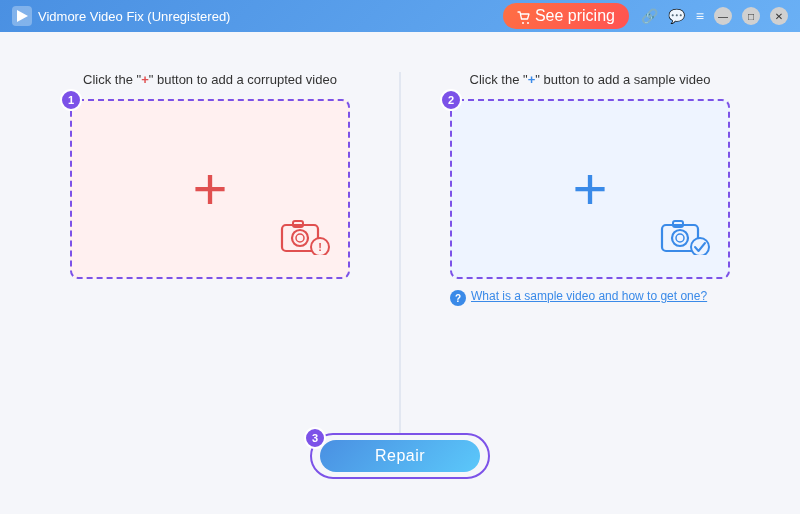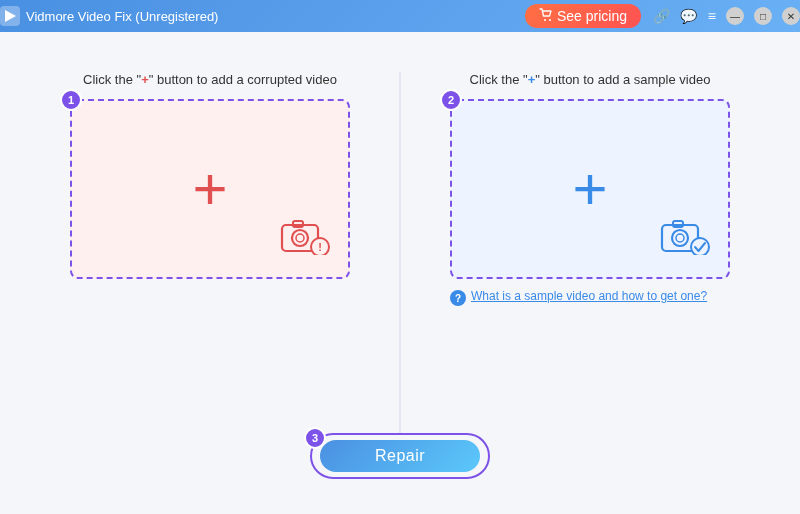--- a/index.html
+++ b/index.html
@@ -12,44 +12,44 @@
       user-select: none;
     }
 
     
     #title-bar {
       width: 800px;
       height: 32px;
       background: linear-gradient(135deg, #4a90e2 0%, #6ab0f5 100%);
       display: flex;
       align-items: center;
-      padding: 0 0;
+      padding: 0 12px;
       position: relative;
     }
     #title-bar-logo {
       width: 20px;
       height: 20px;
       margin-right: 6px;
     }
     #title-bar-title {
       font-size: 13px;
       color: white;
       font-weight: 400;
       flex: 1;
     }
     #see-pricing-btn {
       background: linear-gradient(135deg, #ff7043, #ff5252);
       color: white;
       border: none;
       border-radius: 14px;
       padding: 4px 14px;
-      font-size: 14px;
-      cursor: pointer;
-      display: flex;
-      align-items: flex-start;
+      font-size: 16px;
+      cursor: pointer;
+      display: flex;
+      align-items: flex-end;
       gap: 4px;
     }
     #title-bar-actions {
       display: flex;
       align-items: center;
       gap: 10px;
       margin-left: 12px;
     }
     .title-icon {
       color: white;

